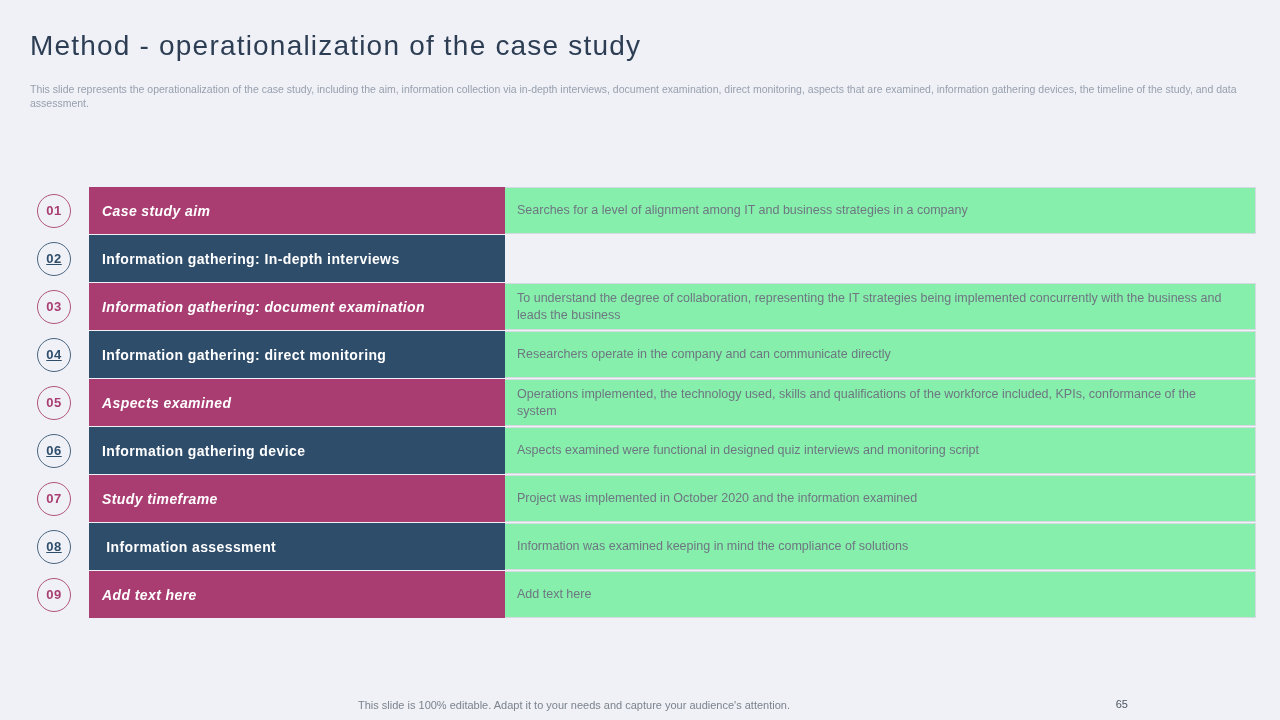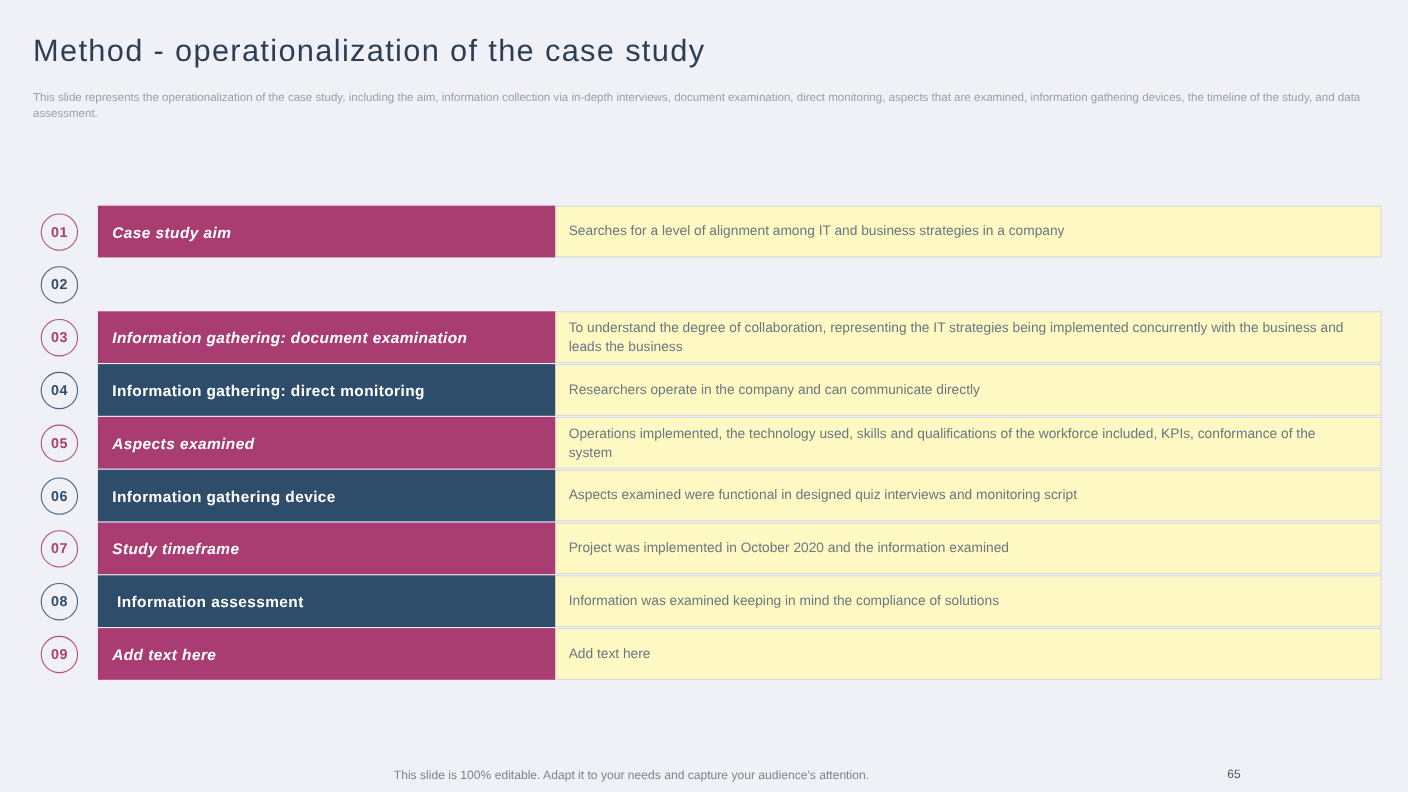--- a/index.html
+++ b/index.html
@@ -29,34 +29,34 @@
   .row { display:flex; align-items:stretch; height:47px; }
 
   .num-circle {
     flex:0 0 auto; width:34px; height:34px; border-radius:50%;
     border:1px solid; align-self:center;
     display:flex; align-items:center; justify-content:center;
     font-weight:bold; font-size:13px; letter-spacing:0.5px;
     background:transparent;
   }
   .row.magenta .num-circle { color:#a93d72; border-color:#b2537f; }
-  .row.navy    .num-circle { color:#2e4d6b; border-color:#4a6580; }
+  .row.navy    .num-circle { color:#2e4d6b; border-color:#4a6580;text-decoration:underline; }
 
   .label-box {
     flex:0 0 auto; width:416px; margin-left:18px;
     display:flex; align-items:center; padding-left:13px;
     color:#ffffff; font-weight:bold; font-size:14px; letter-spacing:0.4px;
     white-space:pre-wrap;
   }
   .row.magenta .label-box { background:#a93d72;font-style:italic; }
   .row.navy    .label-box { background:#2e4d6b; }
 
   .desc-cell {
     flex:1 1 auto;
-    background:#fef9c3;
+    background:#86efac;
     border:1px solid #d5d9e0; border-left:none;
     display:flex; align-items:center;
     padding:4px 32px 4px 12px;
     color:#6e7681; font-size:12.5px; line-height:1.35;
   }
 
   .footer {
     position:absolute; left:0; top:699px; width:100%;
     text-align:center; font-size:11px; color:#7c838d;
   }
@@ -83,20 +83,23 @@
       <span>Case study aim</span>
     </div>
     <div class="desc-cell">
       <span>Searches for a level of alignment among IT and business strategies in a company</span>
     </div>
   </div>
 
   <div class="row navy">
     <div class="num-circle">
       <span>02</span>
+    </div>
+    <div class="label-box">
+      <span>Information gathering: In-depth interviews</span>
     </div>
   </div>
 
   <div class="row magenta">
     <div class="num-circle">
       <span>03</span>
     </div>
     <div class="label-box">
       <span>Information gathering: document examination</span>
     </div>

